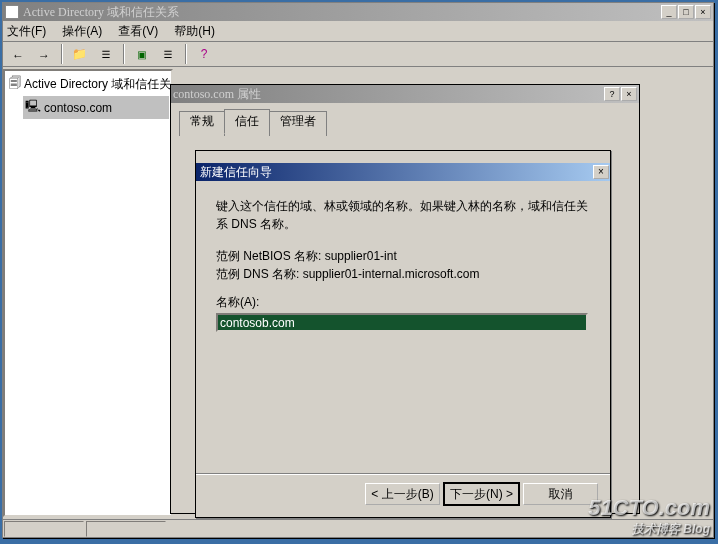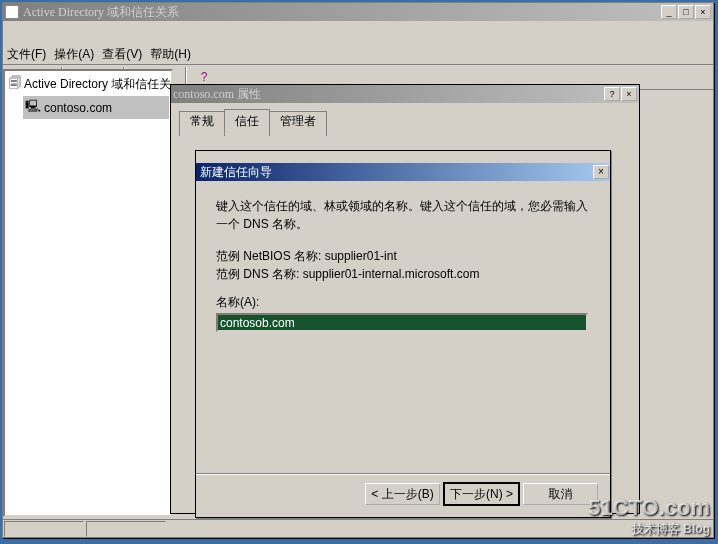--- a/index.html
+++ b/index.html
@@ -4,21 +4,21 @@
 <style>
 * { box-sizing: border-box; margin: 0; padding: 0; }
 body { font-family: "SimSun", Tahoma, sans-serif; font-size: 12px; background: #3a6ea5; width: 718px; height: 544px; position: relative; overflow: hidden; }
 .main-window { position: absolute; left: 2px; top: 2px; width: 712px; height: 536px; background: #d4d0c8; border: 1px solid #808080; box-shadow: 1px 1px 0 #000; }
 .titlebar { height: 18px; background: linear-gradient(to right,#0a246a,#a6caf0); color: #fff; display: flex; align-items: center; padding: 0 2px; }
 .titlebar.inactive { background: linear-gradient(to right,#808080,#c0c0c0); color:#d0d0d0;}
 .title-icon { width: 14px; height: 14px; margin-right: 4px; background:#fff; border:1px solid #888;}
 .title-text { flex: 1; font-family: "SimSun", Tahoma; font-size: 12px; }
 .win-btns { display: flex; gap: 1px; }
 .win-btn { width: 16px; height: 14px; background:#d4d0c8; border:1px outset #fff; font-size:9px; line-height:12px; text-align:center; font-family:Arial; color:#000;}
-.menubar { height: 20px; background:#d4d0c8; padding:2px 4px; display:flex; gap:8px; align-items:center;margin-top:23px; }
+.menubar { height: 20px; background:#d4d0c8; padding:2px 4px; display:flex; gap:16px; align-items:center; }
 .menu-item { cursor:default; }
 .toolbar { height:26px; border-top:1px solid #808080; border-bottom:1px solid #808080; padding:2px 4px; display:flex; gap:4px; align-items:center;}
 .tb-btn { width:22px; height:22px; border:1px solid transparent; display:flex; align-items:center; justify-content:center; }
 .tb-sep{ width:2px; height:20px; border-left:1px solid #808080; border-right:1px solid #fff; margin:0 2px;}
 .content-area { position:absolute; top:66px; left:0; right:0; bottom:20px; display:flex;}
 .tree-panel { width:170px; background:#fff; border:2px inset #d4d0c8; padding:2px; overflow:hidden;}
 .tree-item { display:flex; align-items:center; padding:1px 2px; white-space:nowrap;}
 .tree-indent { margin-left:16px;}
 .tree-sel { background:#c0c0c0; color:#000; }
 .status-bar { position:absolute; bottom:0; left:0; right:0; height:18px; border-top:1px solid #808080; display:flex;}
@@ -39,21 +39,21 @@
 .wiz-icon { position:absolute; right:8px; top:5px; width:48px; height:48px; background:#1a3a7a; display:flex; align-items:center; justify-content:center;}
 .wiz-icon svg { width:32px; height:32px;}
 .wiz-body { padding:16px 20px; font-size:12px; line-height:1.5;}
 .wiz-input { width:372px; height:19px; border:2px inset #d4d0c8; background:#fff; padding:0 2px; font-size:12px; font-family:inherit;}
 .wiz-input.sel { background:#14532d; color:#fff;}
 .wiz-btns { position:absolute; bottom:12px; right:12px; display:flex; gap:4px;}
 .wiz-btn { min-width:75px; height:22px; background:#d4d0c8; border:1px outset #fff; font-size:12px; font-family:inherit;}
 .wiz-btn.def { border:1px solid #000; outline:1px solid #000;}
 .wiz-divider { position:absolute; bottom:42px; left:0; right:0; height:2px; border-top:1px solid #808080; border-bottom:1px solid #fff;}
 
-.watermark { position:absolute; right:8px; bottom:6px; color:rgba(255,255,255,.7); font-family:Arial; font-size:22px; font-weight:bold; text-shadow:1px 1px 2px #000; pointer-events:none;}
+.watermark { position:absolute; right:8px; bottom:6px; color:rgba(255,255,255,.7); font-family:Arial; font-size:22px; font-weight:bold; font-style:italic; text-shadow:1px 1px 2px #000; pointer-events:none;}
 .watermark .sub { font-size:12px; display:block; text-align:right;}
 </style>
 </head>
 <body>
 
 <div class="main-window">
   <div class="titlebar inactive">
     <span class="title-icon"></span>
     <span class="title-text">Active Directory 域和信任关系</span>
     <div class="win-btns">
@@ -122,21 +122,21 @@
     <div class="tab inactive">管理者</div>
   </div>
 </div>
 
 <div class="wizard">
   <div class="wiz-title">
     <span style="flex:1">新建信任向导</span>
     <div class="wiz-close">×</div>
   </div>
   <div class="wiz-body">
-    <div style="margin-bottom:14px">键入这个信任的域、林或领域的名称。键入这个信任的域，您必需输入一个 DNS 名称。</div>
+    <div style="margin-bottom:14px">键入这个信任的域、林或领域的名称。如果键入林的名称，域和信任关系 DNS 名称。</div>
     <div>范例 NetBIOS 名称: supplier01-int</div>
     <div style="margin-bottom:10px">范例 DNS 名称: supplier01-internal.microsoft.com</div>
     <div style="margin-bottom:2px">名称(A):</div>
     <input class="wiz-input sel" value="contosob.com" style="">
   </div>
   <div class="wiz-divider"></div>
   <div class="wiz-btns">
     <button class="wiz-btn">&lt; 上一步(B)</button>
     <button class="wiz-btn def">下一步(N) &gt;</button>
     <button class="wiz-btn">取消</button>

